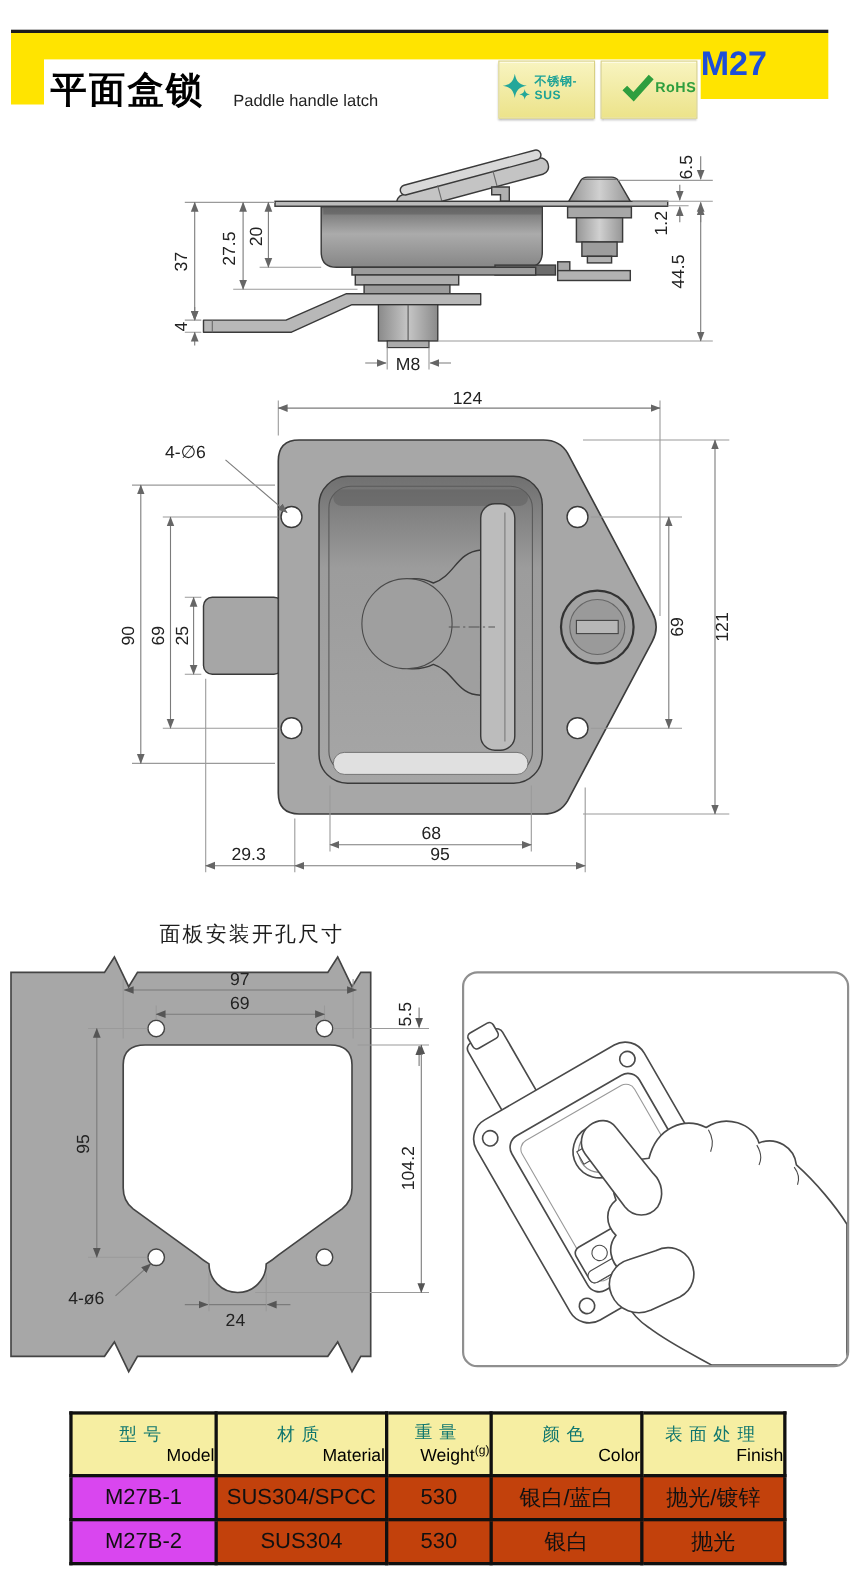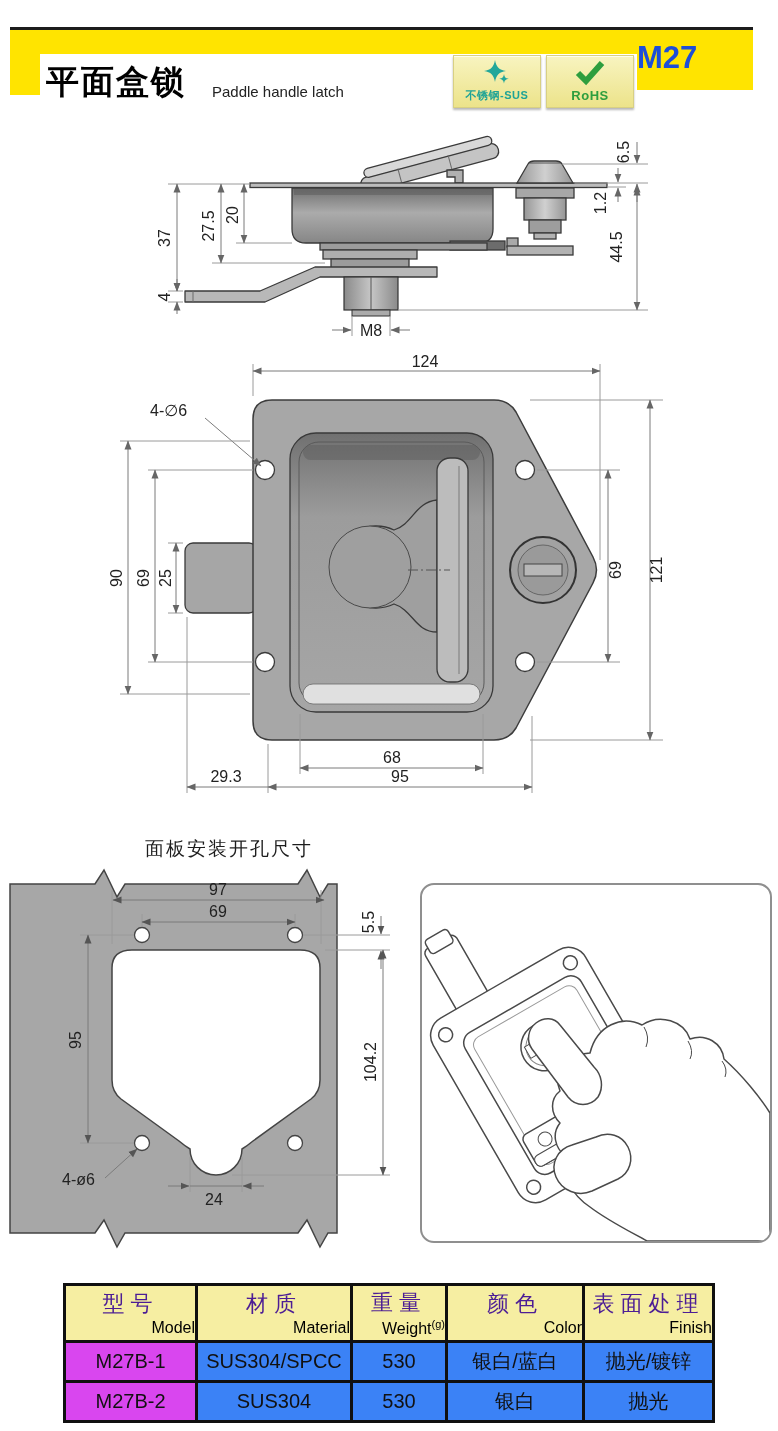--- a/index.html
+++ b/index.html
@@ -11,42 +11,42 @@
   .hdr-topline{position:absolute;left:10px;top:27px;width:743px;height:3px;background:#1c1c1c;}
   .hdr-bar{position:absolute;left:10px;top:30px;width:743px;height:60px;background:#ffe400;}
   .hdr-tab{position:absolute;left:10px;top:30px;width:30px;height:65px;background:#ffe400;}
   .hdr-panel{position:absolute;left:40px;top:30px;width:597px;height:57px;background:#ffffff;margin-top:24px;}
   .title-cn{position:absolute;left:6px;top:6px;font-size:33px;font-weight:bold;letter-spacing:2px;color:#000;}
   .title-en{position:absolute;left:172px;top:29px;font-size:15px;color:#222;}
   .badges{position:absolute;right:3px;top:1px;display:flex;gap:5px;}
   .badge{
     width:88px;height:53px;background:linear-gradient(180deg,#f8f4c0,#ece38a);
     border:1px solid #d8d083;box-shadow:0 2px 2px rgba(0,0,0,.28), inset 0 1px 0 #fffef0;
-    display:flex;flex-direction:column;align-items:center;justify-content:flex-end;padding-bottom:4px;box-sizing:border-box;
+    display:flex;flex-direction:row;align-items:center;justify-content:flex-end;padding-bottom:4px;box-sizing:border-box;
   }
   .badge .bicon{height:30px;display:flex;align-items:center;justify-content:center;}
   .badge .blabel{font-size:11px;font-weight:bold;letter-spacing:0.5px;}
   .m27{position:absolute;left:637px;top:30px;width:140px;height:57px;line-height:56px;text-align:left;
        font-size:31px;font-weight:bold;color:#1d4ed8;}
   
   svg text{font-family:"Liberation Sans", sans-serif;fill:#222;}
   .dim{stroke:#7b7b7b;stroke-width:1;fill:none;}
   .ext{stroke:#9a9a9a;stroke-width:1;fill:none;}
   .edge{stroke:#3a3a3a;stroke-width:1.3;}
   .cutout-title{position:absolute;left:145px;top:836px;font-size:19px;letter-spacing:2px;color:#1d1d1d;}
   .hand-box{position:absolute;left:420px;top:883px;width:352px;height:360px;border:2px solid #8f8f8f;
             border-radius:14px;box-sizing:border-box;background:#fff;overflow:hidden;}
   
   .spec{position:absolute;left:63px;top:1283px;width:649px;border-collapse:collapse;table-layout:fixed;}
   .spec td,.spec th{border:3px solid #101010;text-align:center;vertical-align:middle;padding:0;}
   .spec th{background:#f6eea2;font-weight:normal;height:54px;}
-  .spec .h-cn{font-size:22px;letter-spacing:6px;color:#4c1d95;}
+  .spec .h-cn{font-size:16px;letter-spacing:6px;color:#0f766e;}
   .spec .h-en{font-size:16px;color:#000;text-align:right;}
   .spec .h-en sup{font-size:11px;}
-  .spec td{height:37px;font-size:20px;background:#3b82f6;}
+  .spec td{height:37px;font-size:20px;background:#c2410c;}
   .spec td.model{background:#d946ef;}
 </style>
 </head>
 <body>
 
 <div>
   <div class="hdr-topline"></div>
   <div class="hdr-bar"></div>
   <div class="hdr-tab"></div>
   <div class="hdr-panel">

